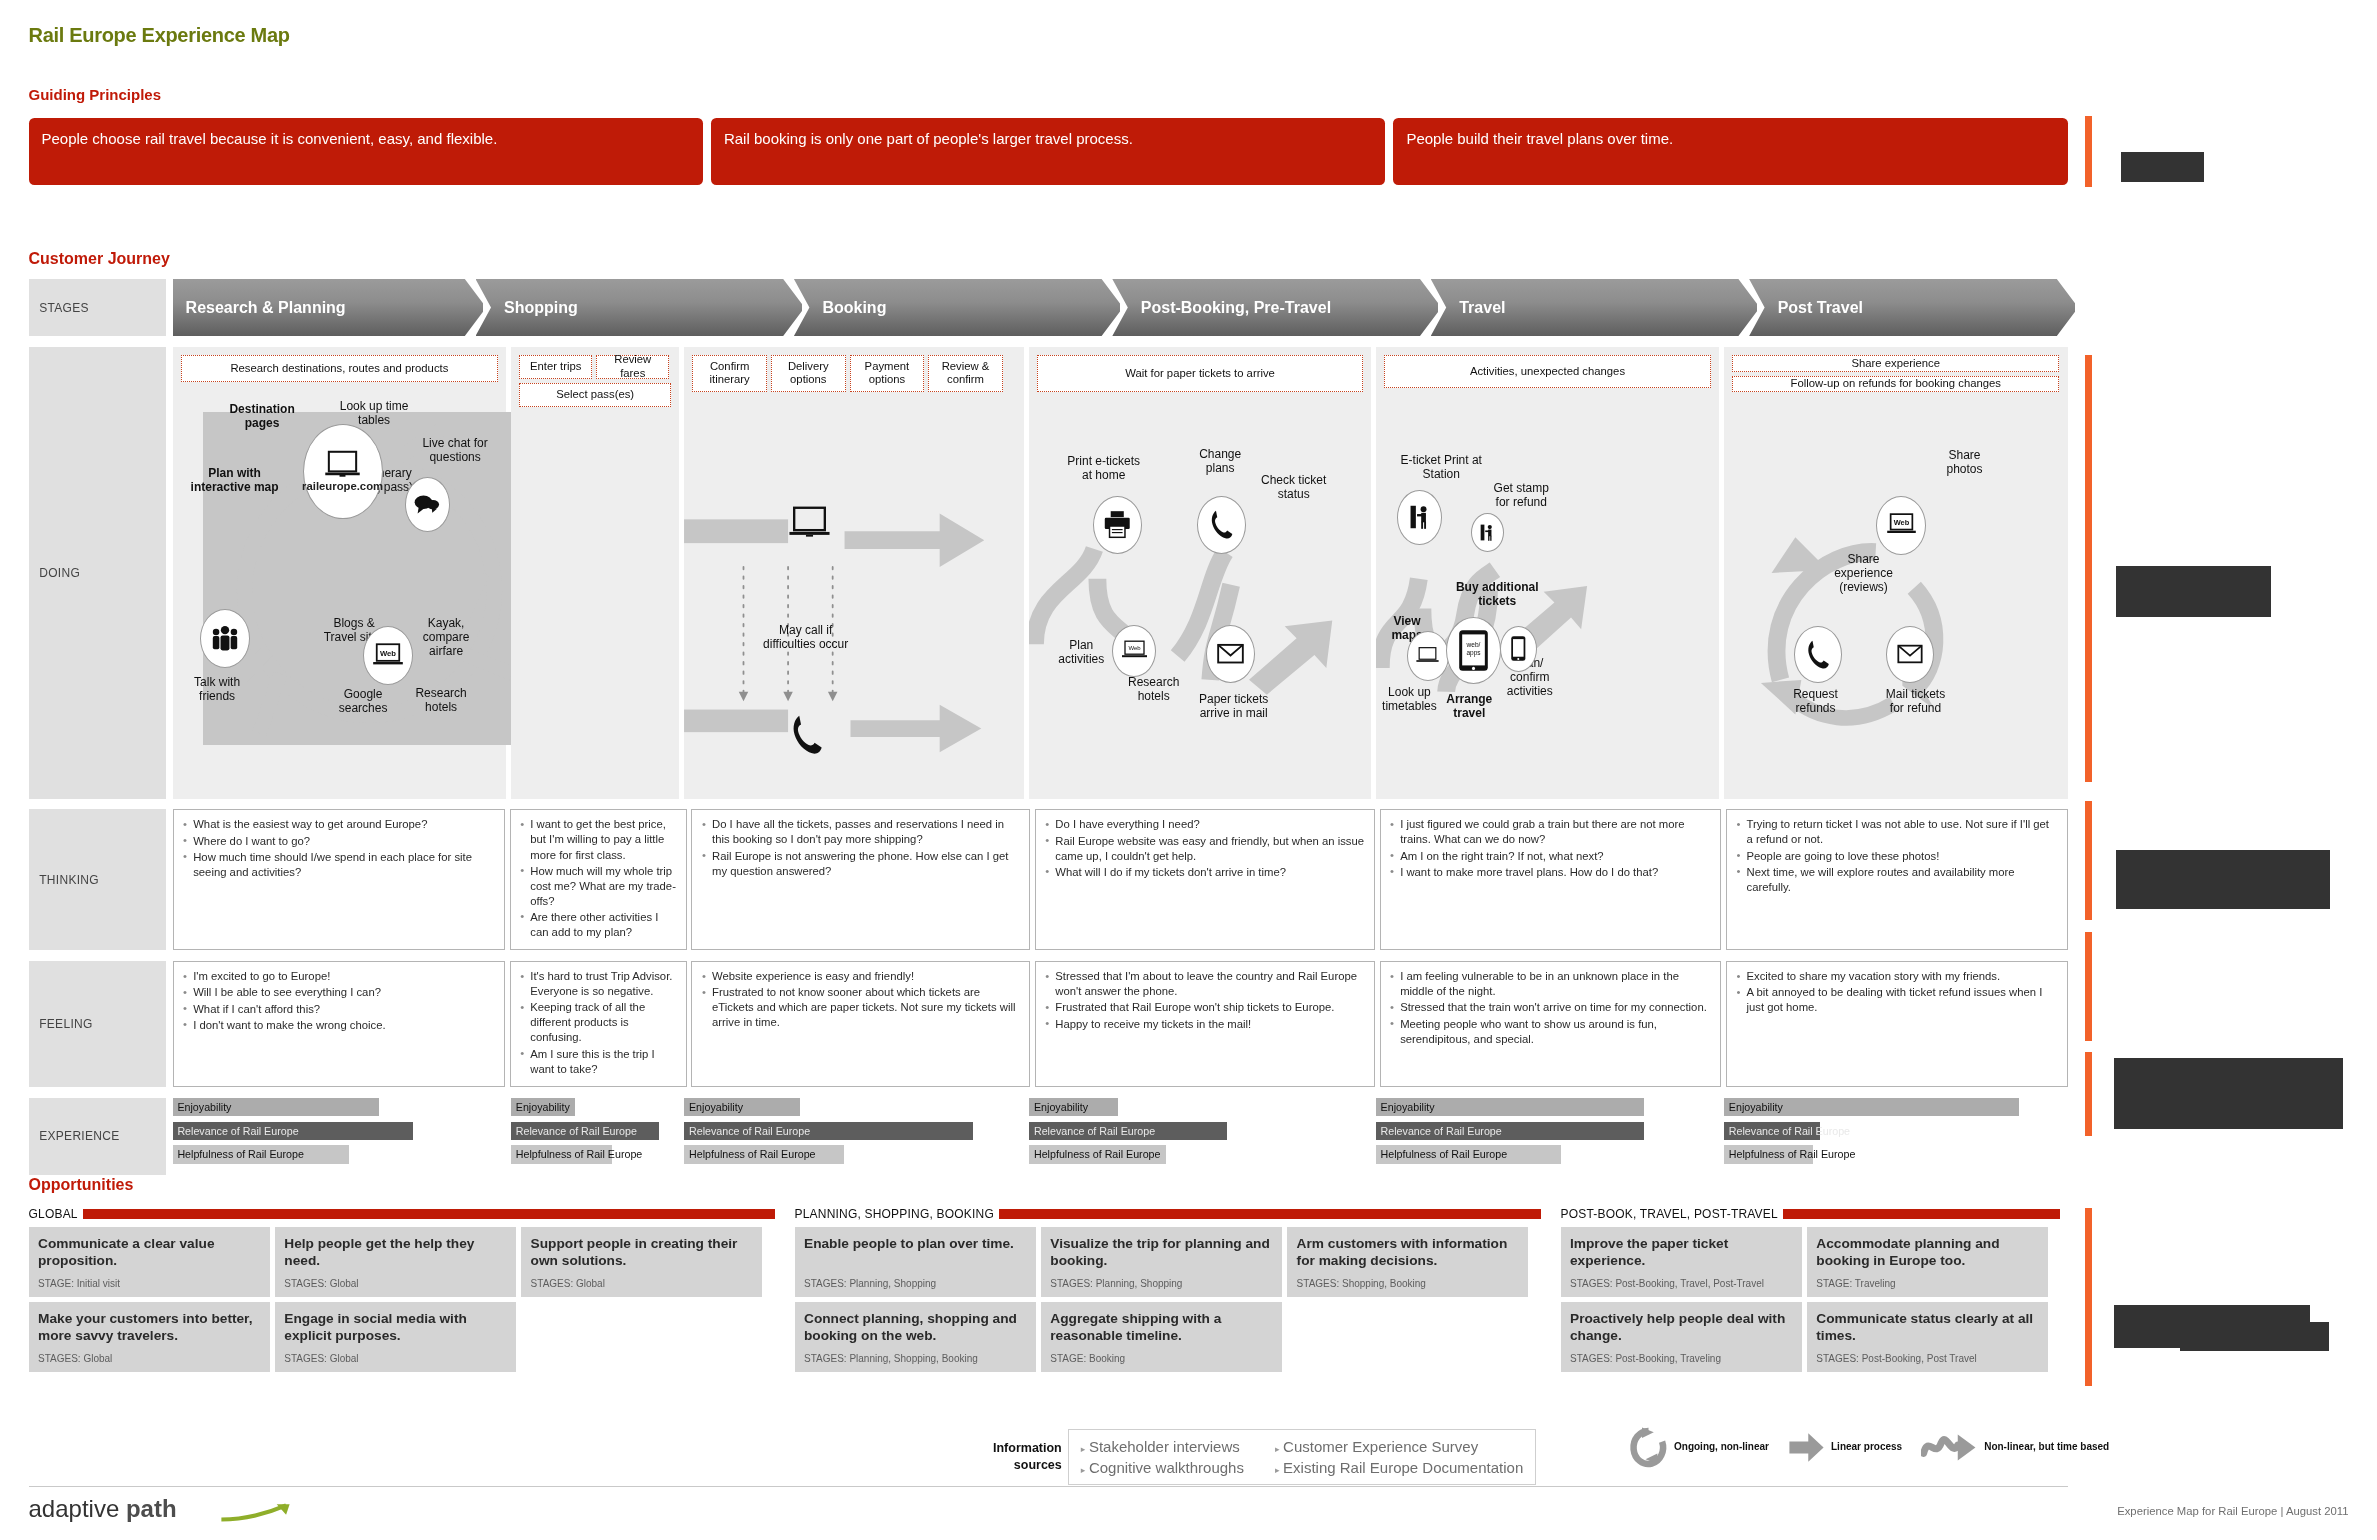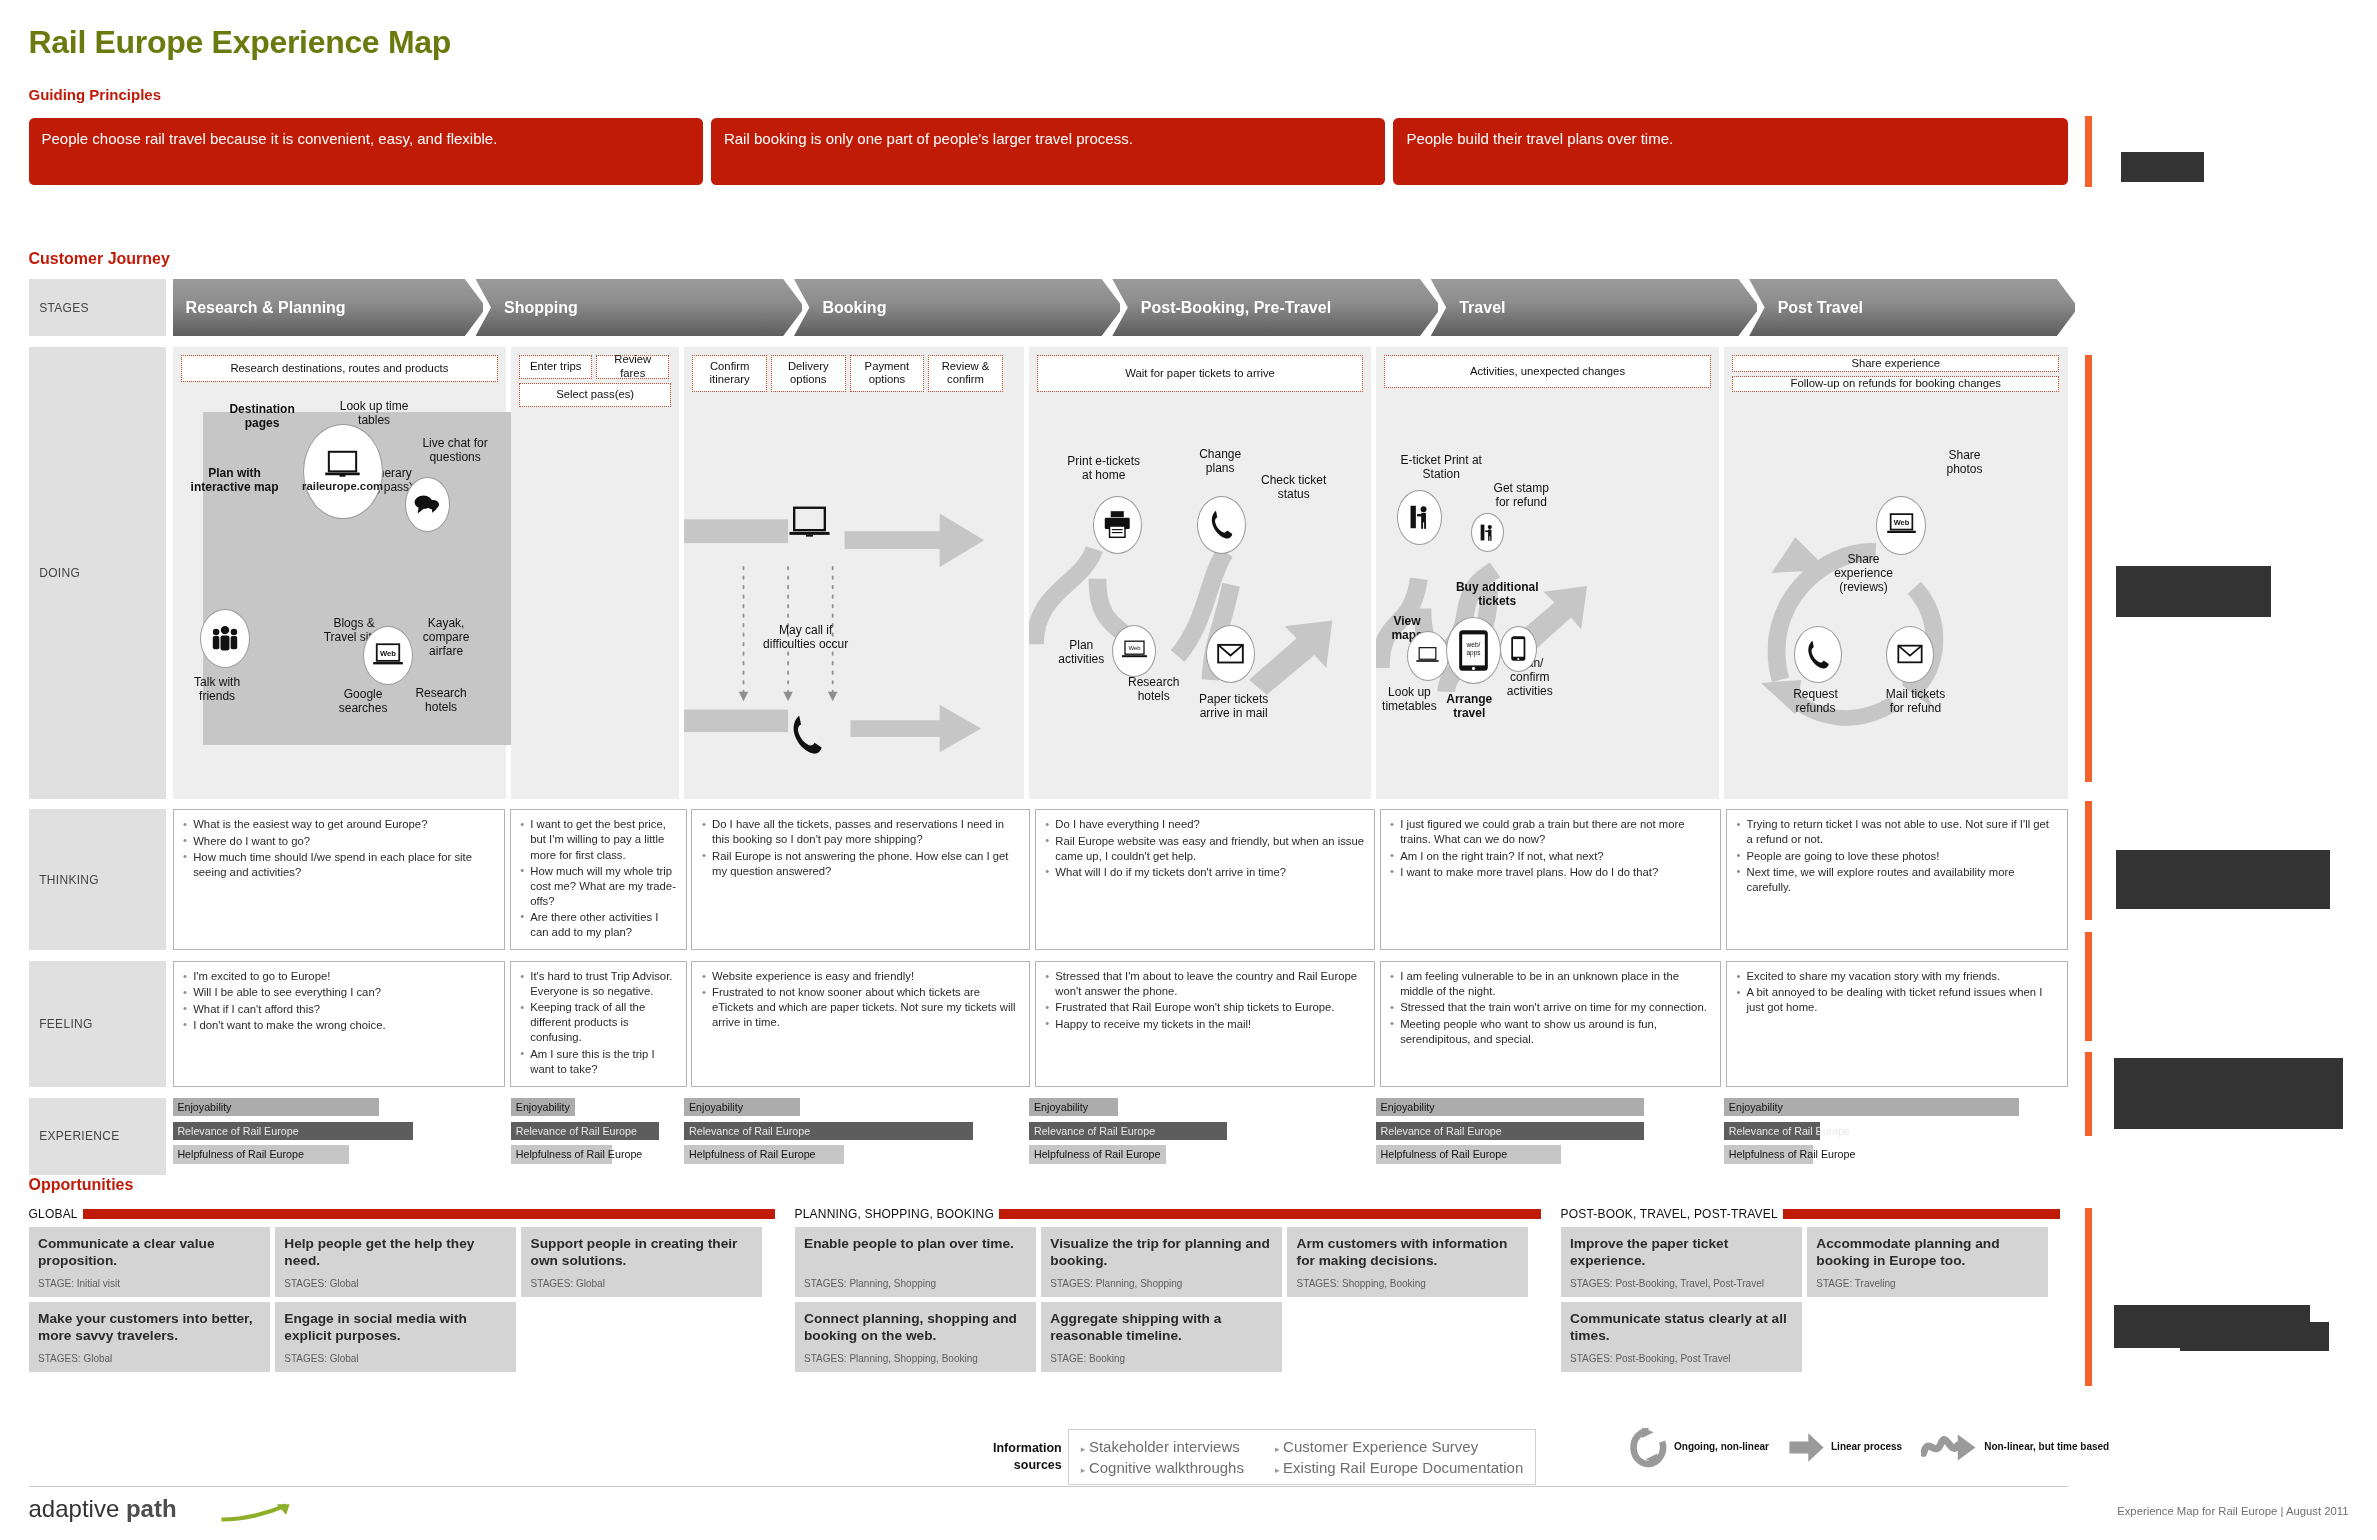--- a/index.html
+++ b/index.html
@@ -9,21 +9,21 @@
     font-family:"Liberation Sans", sans-serif;
     color:#1a1a1a;
     position:relative;
     overflow:hidden;
   }
   .page { position:relative; width:2377px; height:1541px; }
 
   
   .title {
     position:absolute; left:28.5px; top:24px;
-    font-size:32px; font-weight:bold; color:#6b7a0f; letter-spacing:-0.3px;
+    font-size:20px; font-weight:bold; color:#6b7a0f; letter-spacing:-0.3px;
   }
   .gp-label {
     position:absolute; left:28.5px; top:86px;
     font-size:15px; font-weight:bold; color:#c01a08;
   }
   .gp-row { position:absolute; left:28.5px; top:118px; width:2039px; height:67px; display:flex; gap:8.3px; }
   .gp-card {
     flex:1; background:#bf1b07; border-radius:5.3px; color:#fff;
     font-size:15px; line-height:1.28; padding:10.7px 13px;
   }
@@ -686,20 +686,24 @@
         <div class="opp-cards">
           <div class="opp-card">
             <div class="ct">Improve the paper ticket experience.</div>
             <div class="cs">STAGES: Post-Booking, Travel, Post-Travel</div>
           </div>
           <div class="opp-card">
             <div class="ct">Accommodate planning and booking in Europe too.</div>
             <div class="cs">STAGE: Traveling</div>
           </div>
           <div class="opp-card">
+            <div class="ct">Proactively help people deal with change.</div>
+            <div class="cs">STAGES: Post-Booking, Traveling</div>
+          </div>
+          <div class="opp-card">
             <div class="ct">Communicate status clearly at all times.</div>
             <div class="cs">STAGES: Post-Booking, Post Travel</div>
           </div>
         </div>
       </div>
     </div>
 
   <div class="infobox">
     <div class="infolab">
       <div>Information</div>

